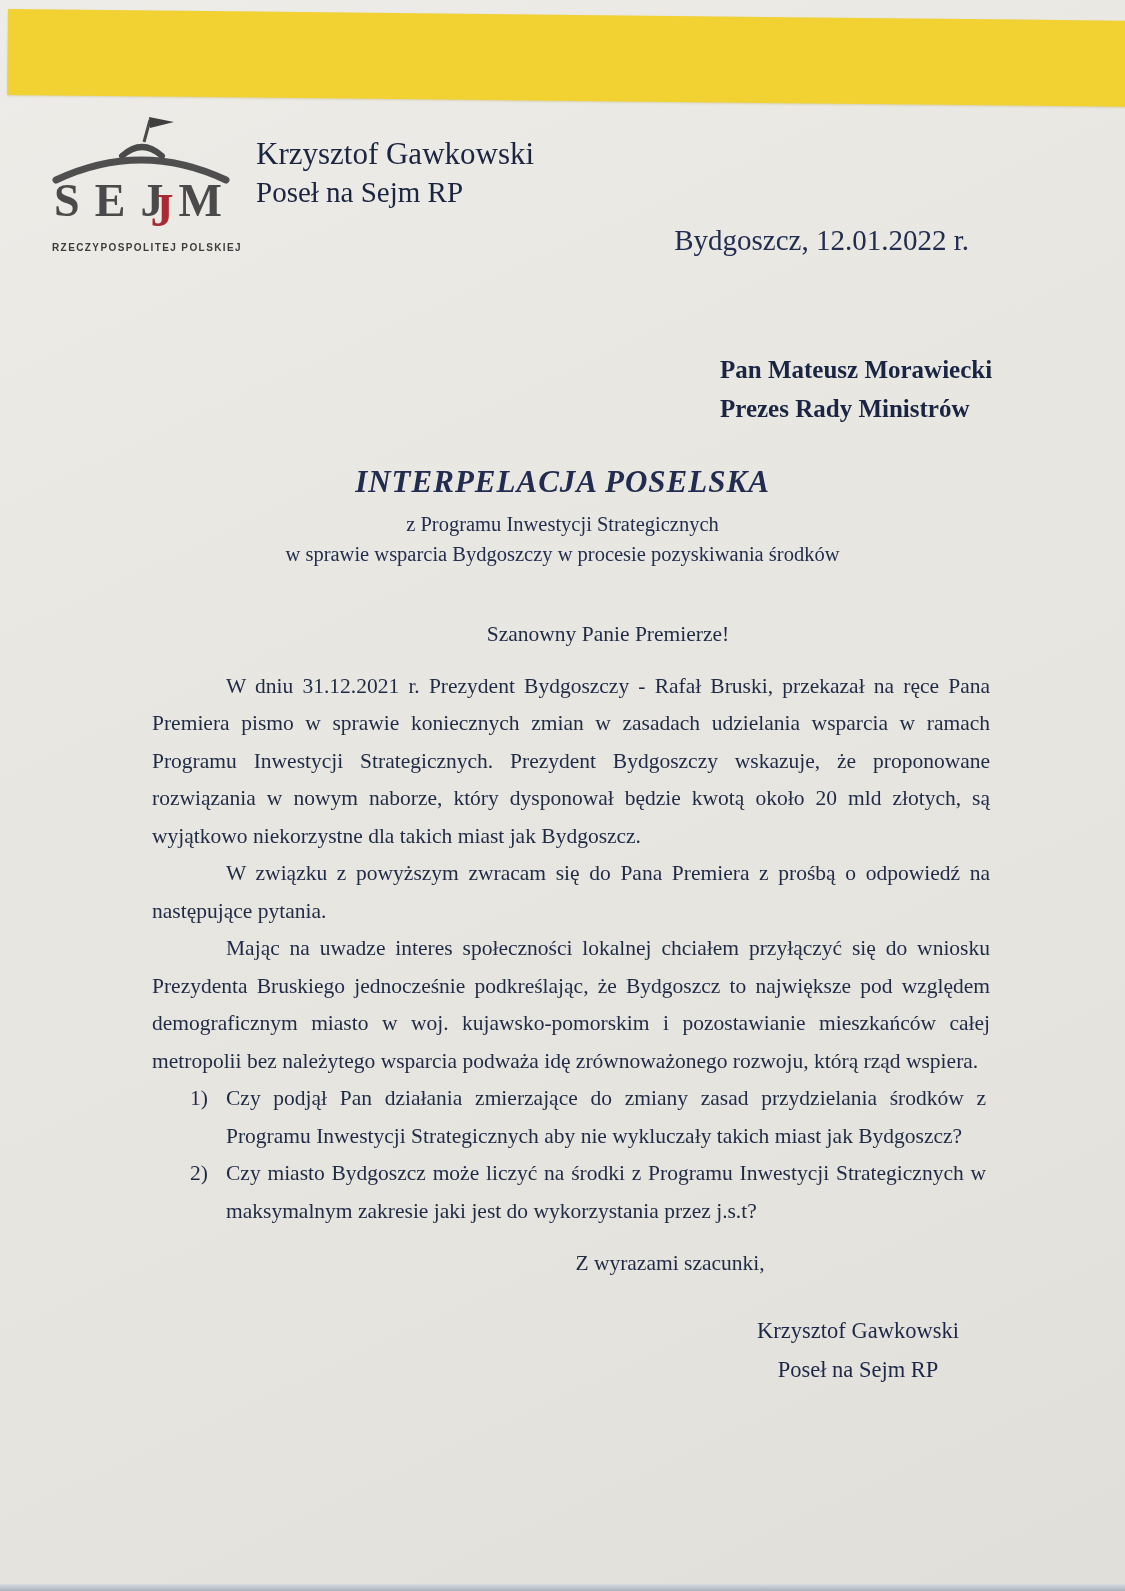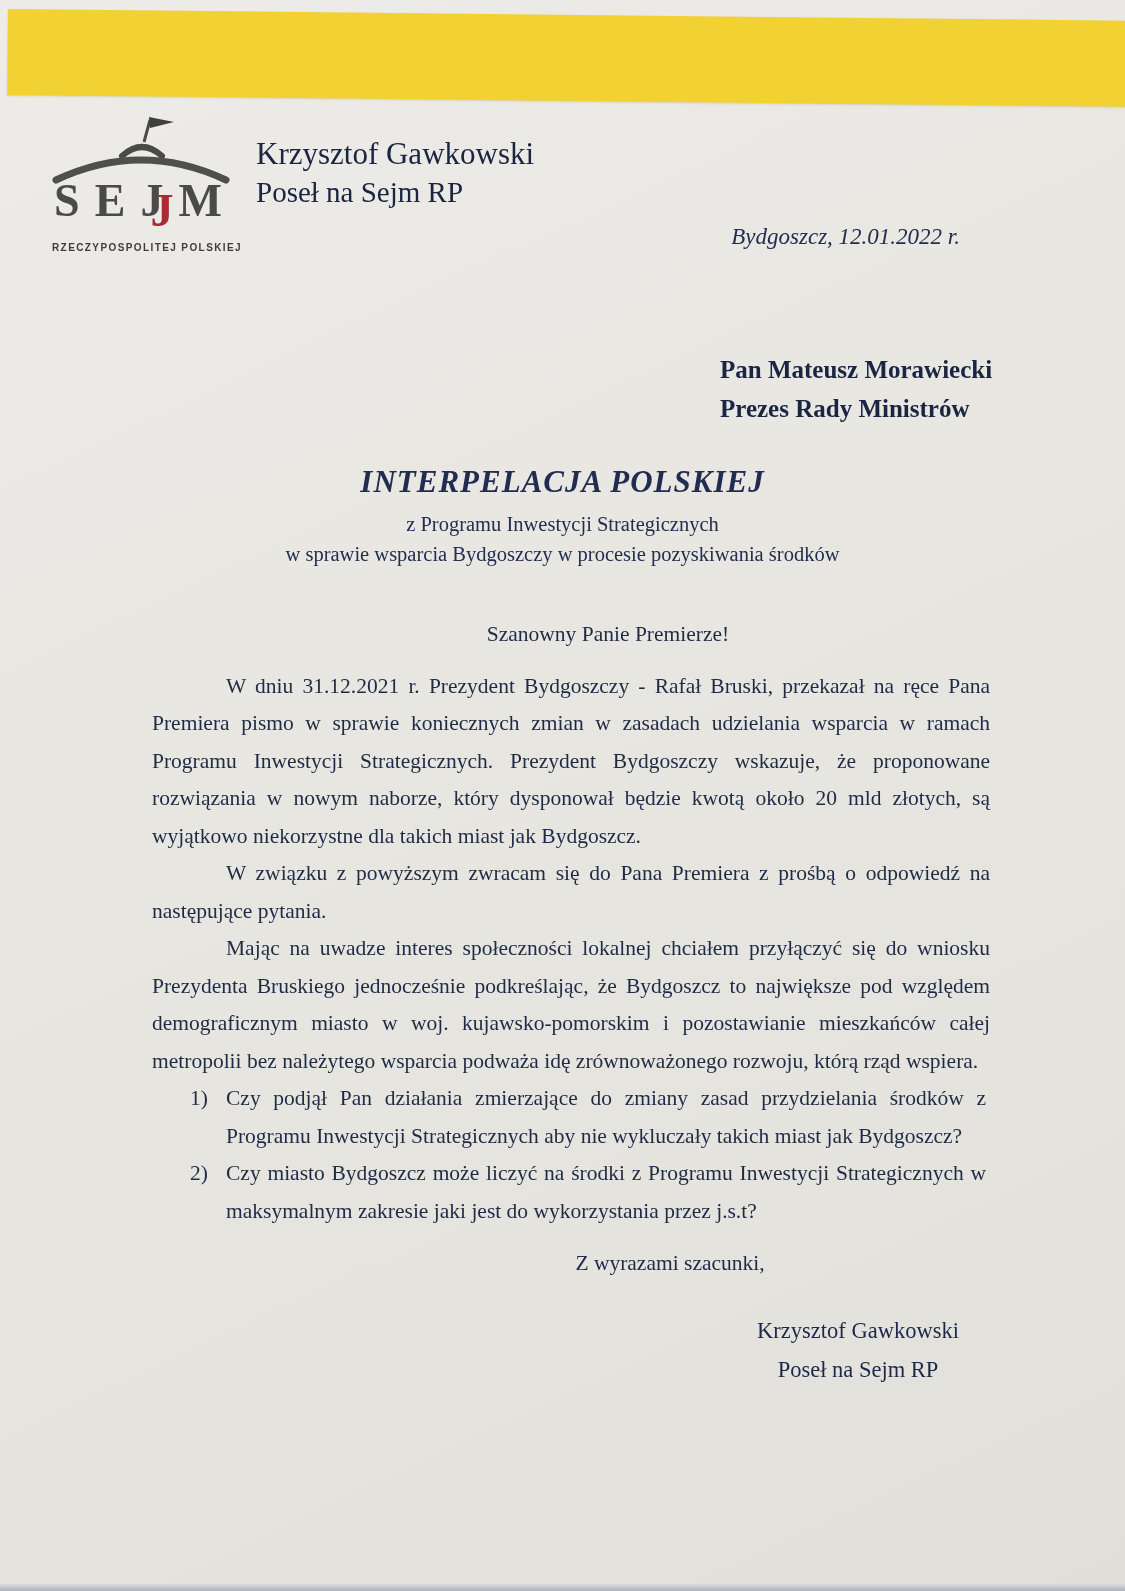--- a/index.html
+++ b/index.html
@@ -38,22 +38,22 @@
     font-family:"Liberation Sans", sans-serif;
     font-size:10px; font-weight:bold; letter-spacing:1.4px;
     color:#3d3d3d; white-space:nowrap;
   }
   .sender { margin-top:22px; line-height:39px; color:#1b2540; }
   .sender-name { font-size:31px; }
   .sender-role { font-size:29px; }
 
   
   .date-line {
-    position:absolute; top:224px; right:165px;
-    font-size:23px; color:#222d50;font-style:italic;
+    position:absolute; top:224px; right:156px;
+    font-size:29px; color:#222d50;
   }
   .recipient {
     position:absolute; top:350px; left:720px;
     font-size:25px; font-weight:bold; line-height:39px; color:#1a2443;
   }
 
   
   .title-block { position:absolute; top:464px; left:0; right:0; text-align:center; }
   .doc-title {
     font-size:31px; font-weight:bold; font-style:italic;
@@ -121,21 +121,21 @@
   </div>
 
   <div class="date-line">Bydgoszcz, 12.01.2022 r.</div>
 
   <div class="recipient">
     <div>Pan Mateusz Morawiecki</div>
     <div>Prezes Rady Ministrów</div>
   </div>
 
   <div class="title-block">
-    <div class="doc-title">INTERPELACJA POLSKIEJ</div>
+    <div class="doc-title">INTERPELACJA POSELSKA</div>
     <div class="doc-subtitle">
       <div>z Programu Inwestycji Strategicznych</div>
       <div>w sprawie wsparcia Bydgoszczy w procesie pozyskiwania środków</div>
     </div>
   </div>
 
   <div class="body">
     <p class="salutation">Szanowny Panie Premierze!</p>
     <p class="par">W dniu 31.12.2021 r. Prezydent Bydgoszczy - Rafał Bruski, przekazał na ręce Pana Premiera pismo w sprawie koniecznych zmian w zasadach udzielania wsparcia w ramach Programu Inwestycji Strategicznych. Prezydent Bydgoszczy wskazuje, że proponowane rozwiązania w nowym naborze, który dysponował będzie kwotą około 20 mld złotych, są wyjątkowo niekorzystne dla takich miast jak Bydgoszcz.</p>
     <p class="par">W związku z powyższym zwracam się do Pana Premiera z prośbą o odpowiedź na następujące pytania.</p>

